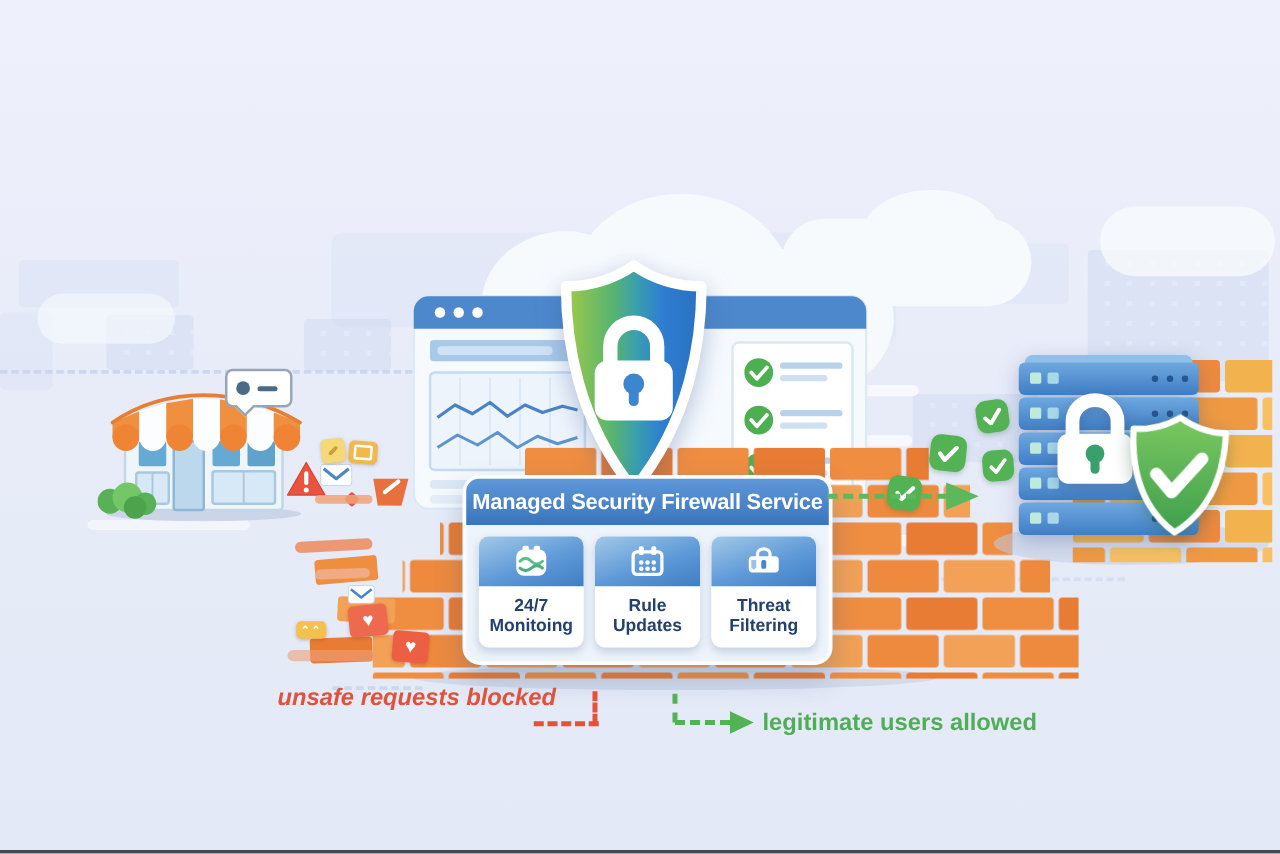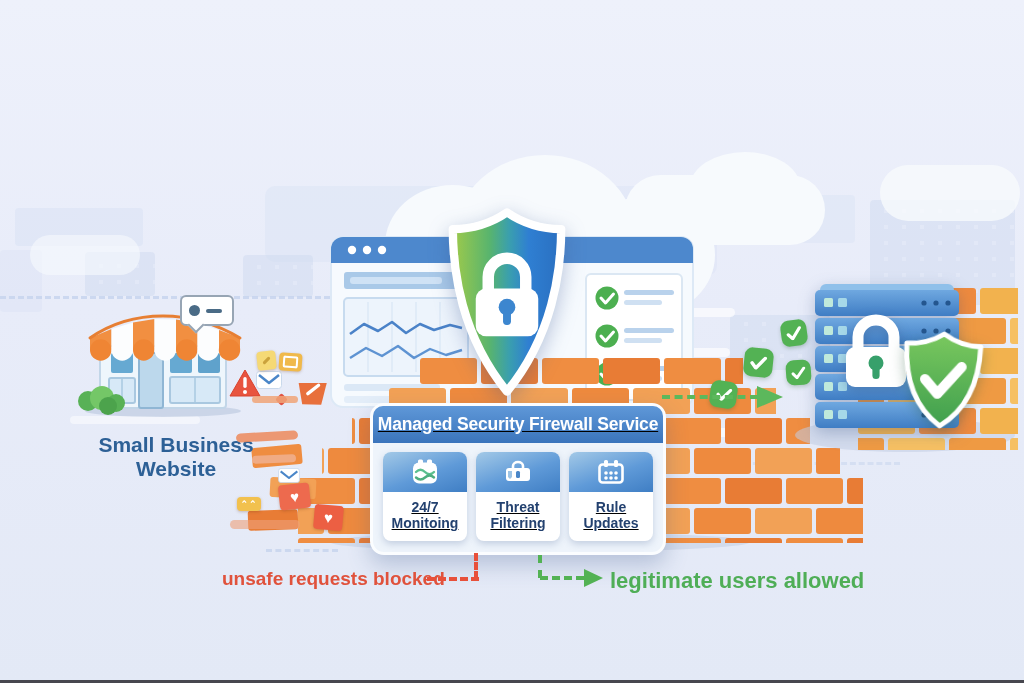--- a/index.html
+++ b/index.html
@@ -14,21 +14,21 @@
      repeating-linear-gradient(90deg,#cdd9ef 0 14px,transparent 14px 18px),
      repeating-linear-gradient(0deg,#cdd9ef 0 12px,transparent 12px 16px),#dbe4f5;opacity:.45;}
   .cloud{background:#f7fafd;border-radius:50%;}
   .pill{background:#ffffff;opacity:.65;border-radius:6px;}
   .dashrow{height:0;border-top:3px dashed #c6d4ee;opacity:.8;}
 
   
   .title{width:1024px;text-align:center;color:#30609a;font-size:36px;font-weight:bold;letter-spacing:-.5px;}
   .scene-label{color:#2d6096;font-size:21px;font-weight:bold;text-align:center;}
   .blocked-label{color:#e0523c;font-size:19px;font-weight:bold;}
-  .allowed-label{color:#4fae57;font-size:22px;font-weight:bold;}
+  .allowed-label{color:#4fae57;font-size:19px;font-weight:bold;}
 
   
   .panel{width:290px;border-radius:14px;background:#eef4fb;border:3px solid #fbfdff;
          box-shadow:0 10px 22px rgba(60,90,140,.28);}
   .panel-header{height:37px;border-radius:10px 10px 0 0;line-height:37px;text-align:center;
          background:linear-gradient(180deg,#5f98d8,#3a74bc);color:#ffffff;
          font-size:17.5px;font-weight:bold;letter-spacing:-.2px;}
   .cards{display:flex;justify-content:space-between;padding:9px 10px 11px 10px;}
   .card{width:84px;background:#ffffff;border-radius:8px;box-shadow:0 3px 7px rgba(70,100,150,.25);overflow:hidden;}
   .card-icon{height:40px;background:linear-gradient(160deg,#a3c9e7 0%,#5f9ad8 55%,#3f7ec4 100%);
@@ -160,62 +160,62 @@
         <stop offset="1" stop-color="#2a6fc0"></stop>
       </linearGradient>
     </defs>
     <path d="M72,4 C88,15 105,20 124,20 C124,60 116,122 72,176 C28,122 20,60 20,20 C39,20 56,15 72,4 Z" fill="url(#shieldGrad)" stroke="#ffffff" stroke-width="8" stroke-linejoin="round"></path>
     <path d="M54,80 V66 a18,18 0 0 1 36,0 V80" fill="none" stroke="#ffffff" stroke-width="11" stroke-linecap="round"></path>
     <rect x="42" y="77" width="60" height="46" rx="10" fill="#ffffff"></rect>
     <circle cx="72" cy="95" r="8" fill="#3c86cf"></circle>
     <rect x="68.2" y="98" width="7.6" height="14" rx="3.5" fill="#3c86cf"></rect>
   </svg>
 
-  <div class="abs panel" style="left:370px;top:403px;text-decoration:underline;">
+  <div class="abs panel" style="left:370px;top:380px;">
     <div class="panel-header">Managed Security Firewall Service</div>
     <div class="cards">
       <div class="card">
         <div class="card-icon">
           <svg width="32" height="28" viewBox="0 0 32 28">
             <rect x="9" y="1.5" width="5" height="5" rx="1.5" fill="#ffffff"></rect>
             <rect x="18" y="1.5" width="5" height="5" rx="1.5" fill="#ffffff"></rect>
             <rect x="4" y="4.5" width="24" height="21" rx="6" fill="#ffffff"></rect>
             <path d="M7,14 q4.5,-4.5 9,0 t9,0" fill="none" stroke="#5bbf8f" stroke-width="2.4" stroke-linecap="round"></path>
             <path d="M7,19.5 q4.5,4 9,0 t9,0" fill="none" stroke="#4fae7f" stroke-width="2.4" stroke-linecap="round"></path>
           </svg>
         </div>
         <div class="card-label">24/7 Monitoing</div>
-      </div>
-      <div class="card">
-        <div class="card-icon">
-          <svg width="34" height="28" viewBox="0 0 34 28">
-            <path d="M12,11 v-3 a5,4 0 0 1 10,0 v3" fill="none" stroke="#ffffff" stroke-width="2.6"></path>
-            <rect x="5" y="10" width="24" height="13" rx="3" fill="#ffffff"></rect>
-            <rect x="15" y="13" width="4" height="7" rx="1.5" fill="#4a86c8"></rect>
-            <path d="M7,13 l4,0 0,6 -2,2 -2,-2 Z" fill="#9cc3e5"></path>
-          </svg>
-        </div>
-        <div class="card-label">Threat Filtering</div>
       </div>
       <div class="card">
         <div class="card-icon">
           <svg width="32" height="28" viewBox="0 0 32 28">
             <rect x="9" y="2" width="4" height="7" rx="1.5" fill="#ffffff"></rect>
             <rect x="19" y="2" width="4" height="7" rx="1.5" fill="#ffffff"></rect>
             <rect x="4.5" y="6.5" width="23" height="18" rx="3" fill="none" stroke="#ffffff" stroke-width="2.6"></rect>
             <circle cx="11" cy="15" r="1.8" fill="#ffffff"></circle>
               <circle cx="16" cy="15" r="1.8" fill="#ffffff"></circle>
               <circle cx="21" cy="15" r="1.8" fill="#ffffff"></circle>
             <circle cx="11" cy="20" r="1.8" fill="#ffffff"></circle>
               <circle cx="16" cy="20" r="1.8" fill="#ffffff"></circle>
               <circle cx="21" cy="20" r="1.8" fill="#ffffff"></circle>
           </svg>
         </div>
         <div class="card-label">Rule Updates</div>
       </div>
+      <div class="card">
+        <div class="card-icon">
+          <svg width="34" height="28" viewBox="0 0 34 28">
+            <path d="M12,11 v-3 a5,4 0 0 1 10,0 v3" fill="none" stroke="#ffffff" stroke-width="2.6"></path>
+            <rect x="5" y="10" width="24" height="13" rx="3" fill="#ffffff"></rect>
+            <rect x="15" y="13" width="4" height="7" rx="1.5" fill="#4a86c8"></rect>
+            <path d="M7,13 l4,0 0,6 -2,2 -2,-2 Z" fill="#9cc3e5"></path>
+          </svg>
+        </div>
+        <div class="card-label">Threat Filtering</div>
+      </div>
     </div>
   </div>
 
   <svg class="abs" style="left:78px;top:298px;" width="170" height="122" viewBox="0 0 170 122">
     <ellipse cx="85" cy="113" rx="78" ry="6" fill="#b9c6dd" opacity=".6"></ellipse>
     <rect x="22" y="48" width="126" height="62" rx="3" fill="#eef6fc" stroke="#c2d6e8" stroke-width="2"></rect>
 
     <rect x="33" y="55" width="22" height="20" rx="2" fill="#66a9d2"></rect>
     <rect x="92" y="55" width="22" height="20" rx="2" fill="#66a9d2"></rect>
     <rect x="120" y="55" width="22" height="20" rx="2" fill="#5fa2cc"></rect>
@@ -251,21 +251,20 @@
       <circle cx="38" cy="105" r="9" fill="#58b156"></circle>
       <circle cx="30" cy="108" r="9" fill="#4ca34c"></circle>
     </g>
   </svg>
 
   <div class="abs speech" style="left:180px;top:295px;width:50px;height:27px;">
     <div class="abs" style="left:7px;top:8px;width:11px;height:11px;border-radius:50%;background:#4a6b86;"></div>
     <div class="abs" style="left:24px;top:12px;width:16px;height:3.5px;border-radius:2px;background:#4a6b86;"></div>
   </div>
 
-  <div class="abs scene-label" style="left:66px;top:433px;width:220px;">Small Business Website</div>
 
   <svg class="abs" style="left:228px;top:368px;" width="34" height="31" viewBox="0 0 34 31">
     <path d="M17,2 L32,28 L2,28 Z" fill="#e8543f" stroke="#d8432e" stroke-width="1" stroke-linejoin="round"></path>
     <rect x="15.3" y="9" width="3.4" height="11" rx="1.7" fill="#ffffff"></rect>
     <circle cx="17" cy="24" r="2" fill="#ffffff"></circle>
   </svg>
   <svg class="abs" style="left:256px;top:371px;" width="26" height="18" viewBox="0 0 26 18">
     <rect x="0.5" y="0.5" width="25" height="17" rx="3" fill="#ffffff" stroke="#c9d9ec"></rect>
     <polyline points="3,4 13,12 23,4" fill="none" stroke="#4a86c8" stroke-width="2.5" stroke-linejoin="round"></polyline>
   </svg>
@@ -403,21 +402,21 @@
         <path d="M2,7 l4,4.5 l8,-10" fill="none" stroke="#ffffff" stroke-width="3.2" stroke-linecap="round" stroke-linejoin="round"></path>
       </svg>
   </div>
 
   <div class="abs" style="left:662px;top:395px;width:96px;height:0;border-top:4px dashed #5cb85c;"></div>
   <div class="abs" style="left:757px;top:386px;width:0;height:0;border-left:26px solid #5cb85c;border-top:11px solid transparent;border-bottom:11px solid transparent;"></div>
 
 
   <div class="abs dashrow" style="left:266px;top:549px;width:72px;"></div>
 
-  <div class="abs blocked-label" style="left:222px;top:568px;">unsafe requests blocked</div>
+  <div class="abs blocked-label" style="left:222px;top:548px;font-style:italic;">unsafe requests blocked</div>
   <div class="abs dash-h-red" style="left:427px;top:577px;"></div>
   <div class="abs dash-v-red" style="left:474px;top:553px;"></div>
 
   <div class="abs dash-v-green" style="left:538px;top:555px;"></div>
   <div class="abs dash-h-green" style="left:540px;top:576px;"></div>
   <div class="abs arrow-green" style="left:584px;top:569px;"></div>
   <div class="abs allowed-label" style="left:610px;top:568px;">legitimate users allowed</div>
 
   <div class="abs bottom-line" style="left:0;top:680px;width:1024px;height:3px;"></div>
 </div>

